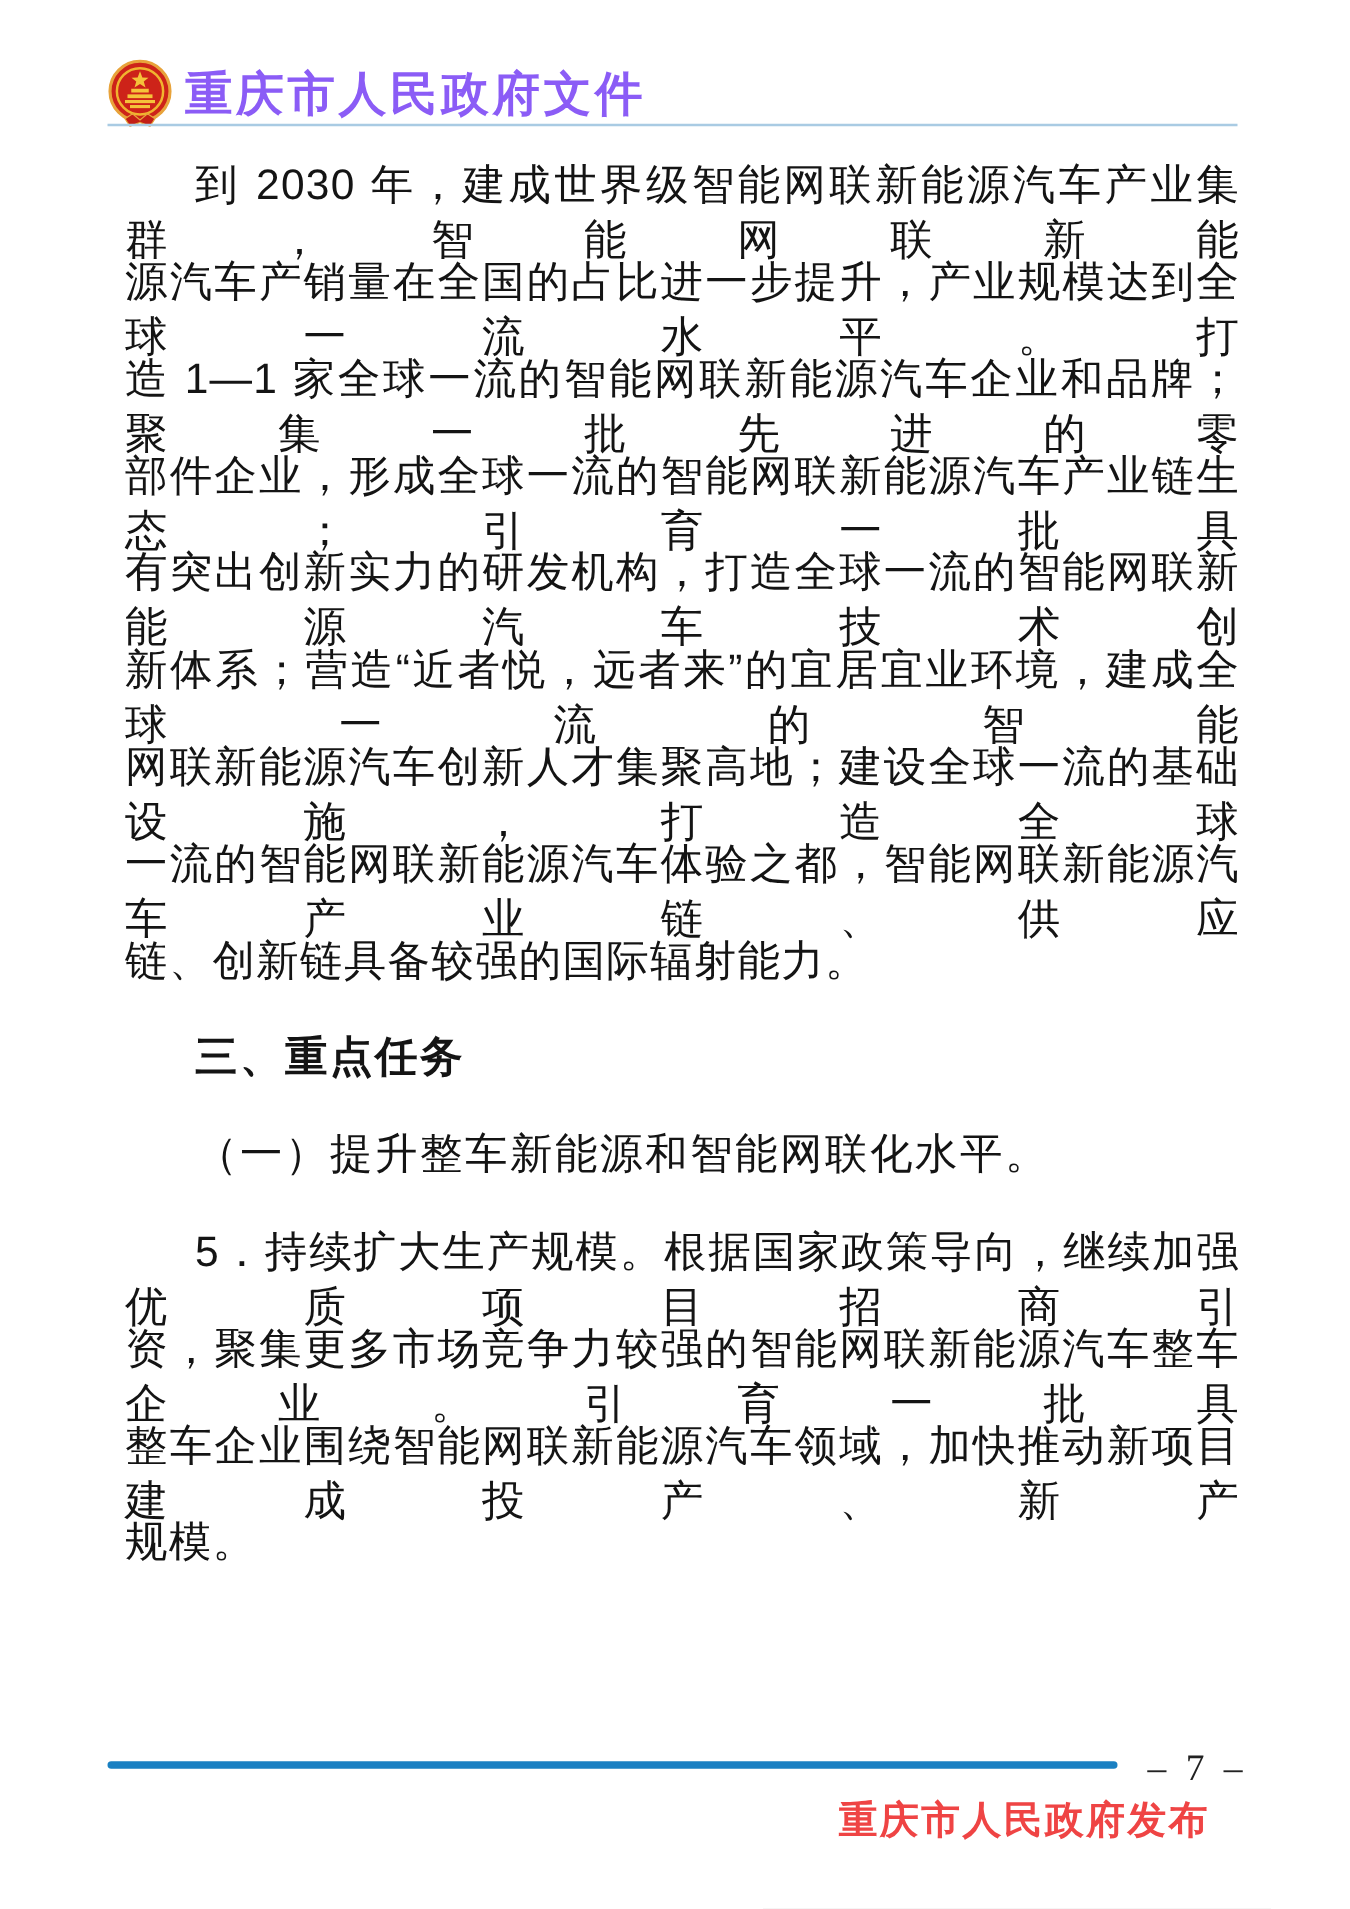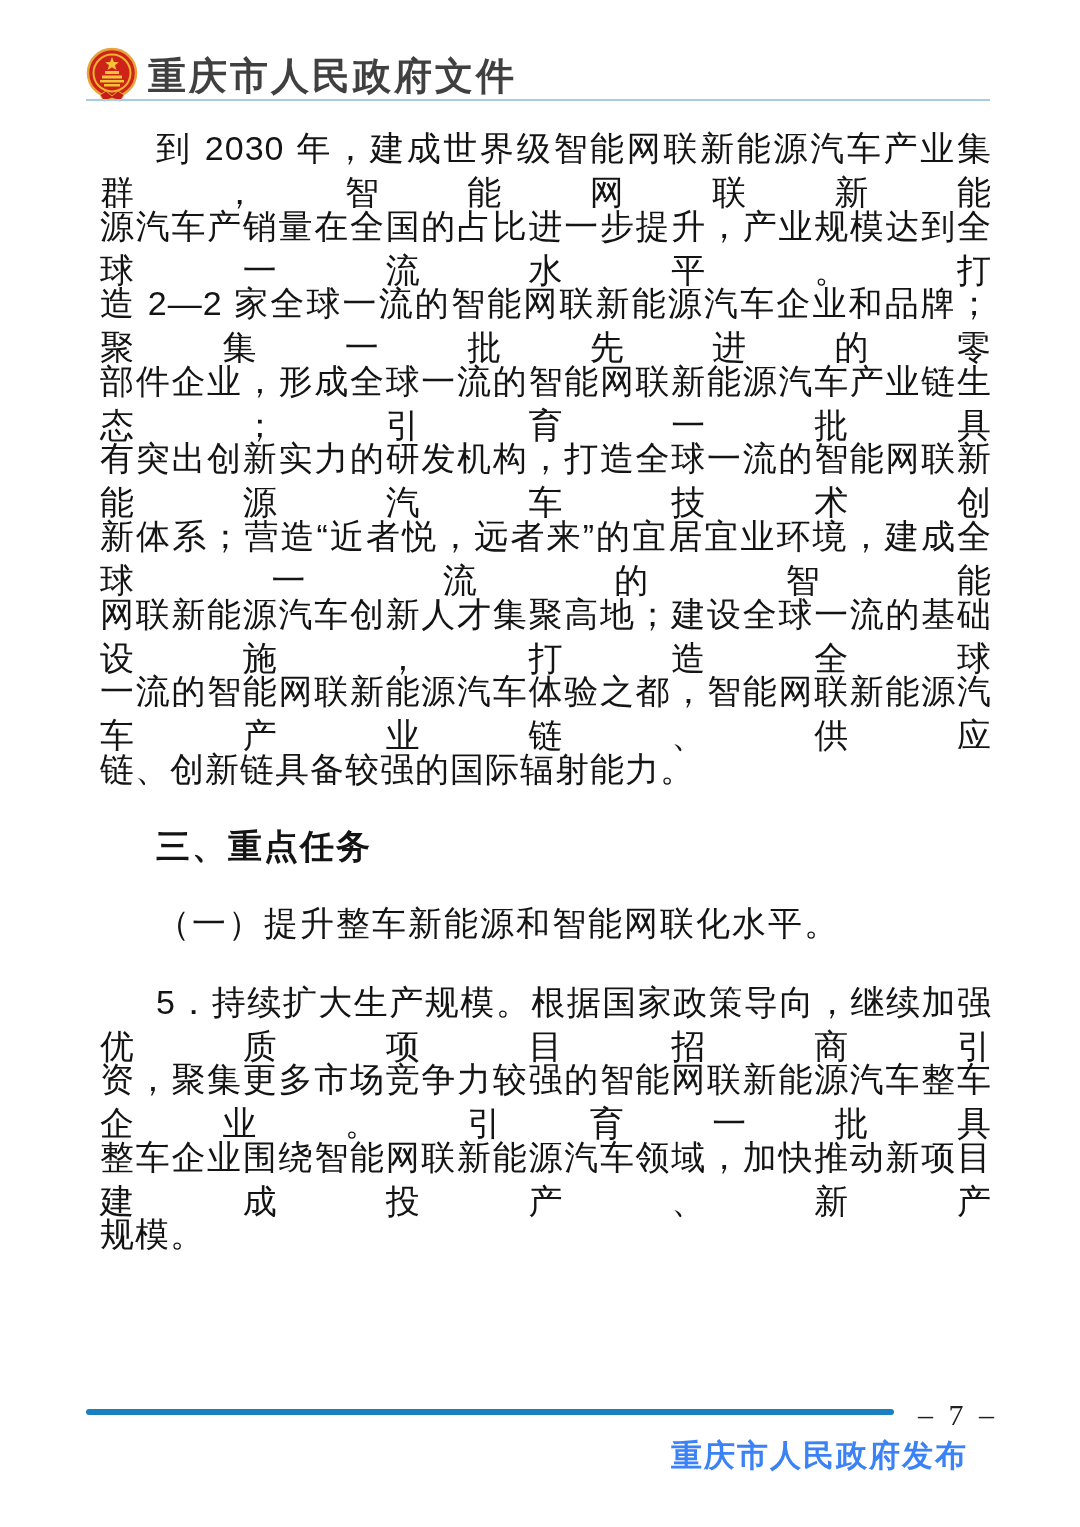--- a/index.html
+++ b/index.html
@@ -9,21 +9,21 @@
     font-family:"Liberation Sans","DejaVu Sans",sans-serif;
     color:#141414;
   }
 
   
   .header { position:absolute; left:86px; top:46px; right:88px; height:60px; }
   .header-inner { display:flex; align-items:center; gap:10px; }
   .emblem { width:52px; height:60px; flex:0 0 auto; }
   .header-title {
     font-family:"Liberation Serif","DejaVu Serif",serif;
-    font-weight:bold; font-size:38px; color:#404040;
+    font-weight:bold; font-size:38px; color:#8b5cf6;
     letter-spacing:3px; white-space:nowrap; line-height:56px;
   }
   .header-rule {
     position:absolute; left:86px; top:99px; width:904px; height:2px;
     background:#a9cbe3;
   }
 
   
   .doc { position:absolute; left:86px; top:126px; width:906px; }
   .ln {
@@ -47,21 +47,21 @@
     background:#1a80c2; border-radius:3px;
   }
   .page-num {
     position:absolute; top:1396px; left:908px; width:100px; text-align:center;
     font-family:"Liberation Serif","DejaVu Serif",serif;
     font-size:30px; color:#222222; letter-spacing:4px; line-height:38px;
   }
   .publisher {
     position:absolute; top:1436px; right:112px;
     font-family:"Liberation Serif","DejaVu Serif",serif;
-    font-weight:bold; font-size:31px; color:#3b82f6;
+    font-weight:bold; font-size:31px; color:#ef4444;
     letter-spacing:2px; line-height:40px; white-space:nowrap;
   }
 </style>
 </head>
 <body>
 
 <div class="page">
 
   <div class="header">
     <div class="header-inner">
@@ -76,21 +76,21 @@
         <path d="M14 49 L20 45 L26 50 L32 45 L38 49 L34 55 L26 52 L18 55 Z" fill="#c31f16" stroke="#e8a33b" stroke-width="1"></path>
       </svg>
       <span class="header-title">重庆市人民政府文件</span>
     </div>
   </div>
   <div class="header-rule"></div>
 
   <div class="doc">
     <div class="ln indent fill">到 2030 年，建成世界级智能网联新能源汽车产业集群，智能网联新能</div>
     <div class="ln fill">源汽车产销量在全国的占比进一步提升，产业规模达到全球一流水平。打</div>
-    <div class="ln fill">造 2—2 家全球一流的智能网联新能源汽车企业和品牌；聚集一批先进的零</div>
+    <div class="ln fill">造 1—1 家全球一流的智能网联新能源汽车企业和品牌；聚集一批先进的零</div>
     <div class="ln fill">部件企业，形成全球一流的智能网联新能源汽车产业链生态；引育一批具</div>
     <div class="ln fill">有突出创新实力的研发机构，打造全球一流的智能网联新能源汽车技术创</div>
     <div class="ln fill">新体系；营造“近者悦，远者来”的宜居宜业环境，建成全球一流的智能</div>
     <div class="ln fill">网联新能源汽车创新人才集聚高地；建设全球一流的基础设施，打造全球</div>
     <div class="ln fill">一流的智能网联新能源汽车体验之都，智能网联新能源汽车产业链、供应</div>
     <div class="ln">链、创新链具备较强的国际辐射能力。</div>
     <div class="ln indent bold">三、重点任务</div>
     <div class="ln indent serif">（一）提升整车新能源和智能网联化水平。</div>
     <div class="ln indent fill">5．持续扩大生产规模。根据国家政策导向，继续加强优质项目招商引</div>
     <div class="ln fill">资，聚集更多市场竞争力较强的智能网联新能源汽车整车企业。引育一批具</div>

